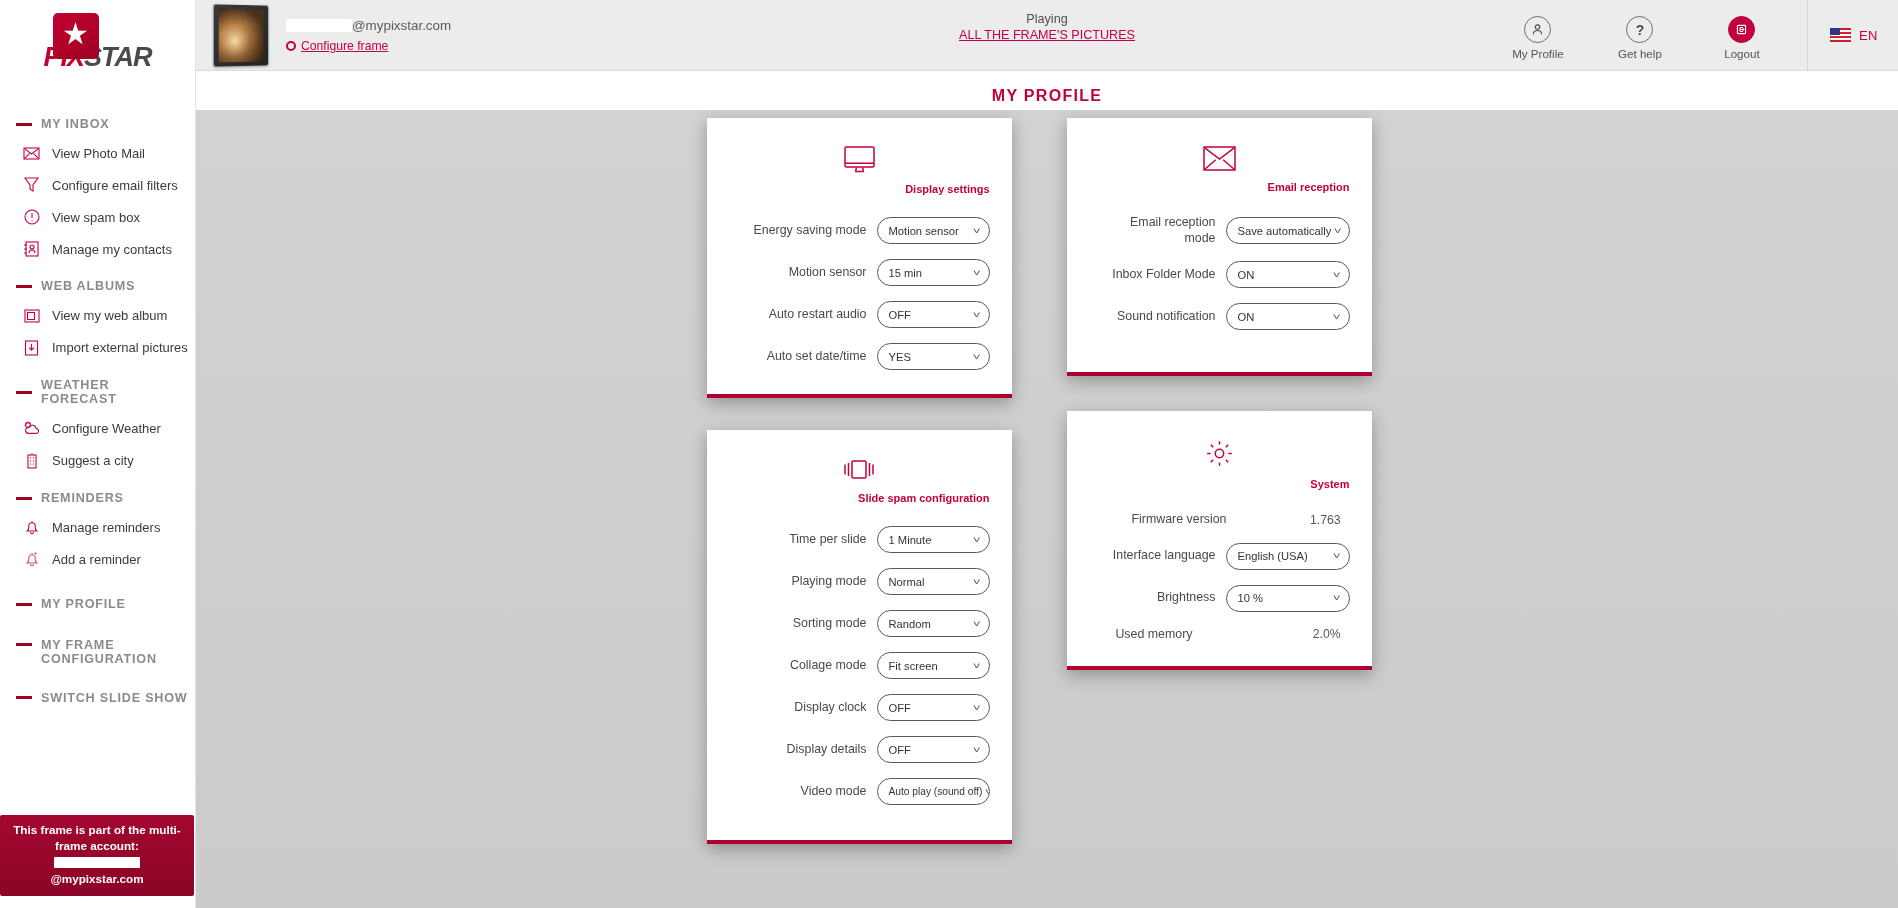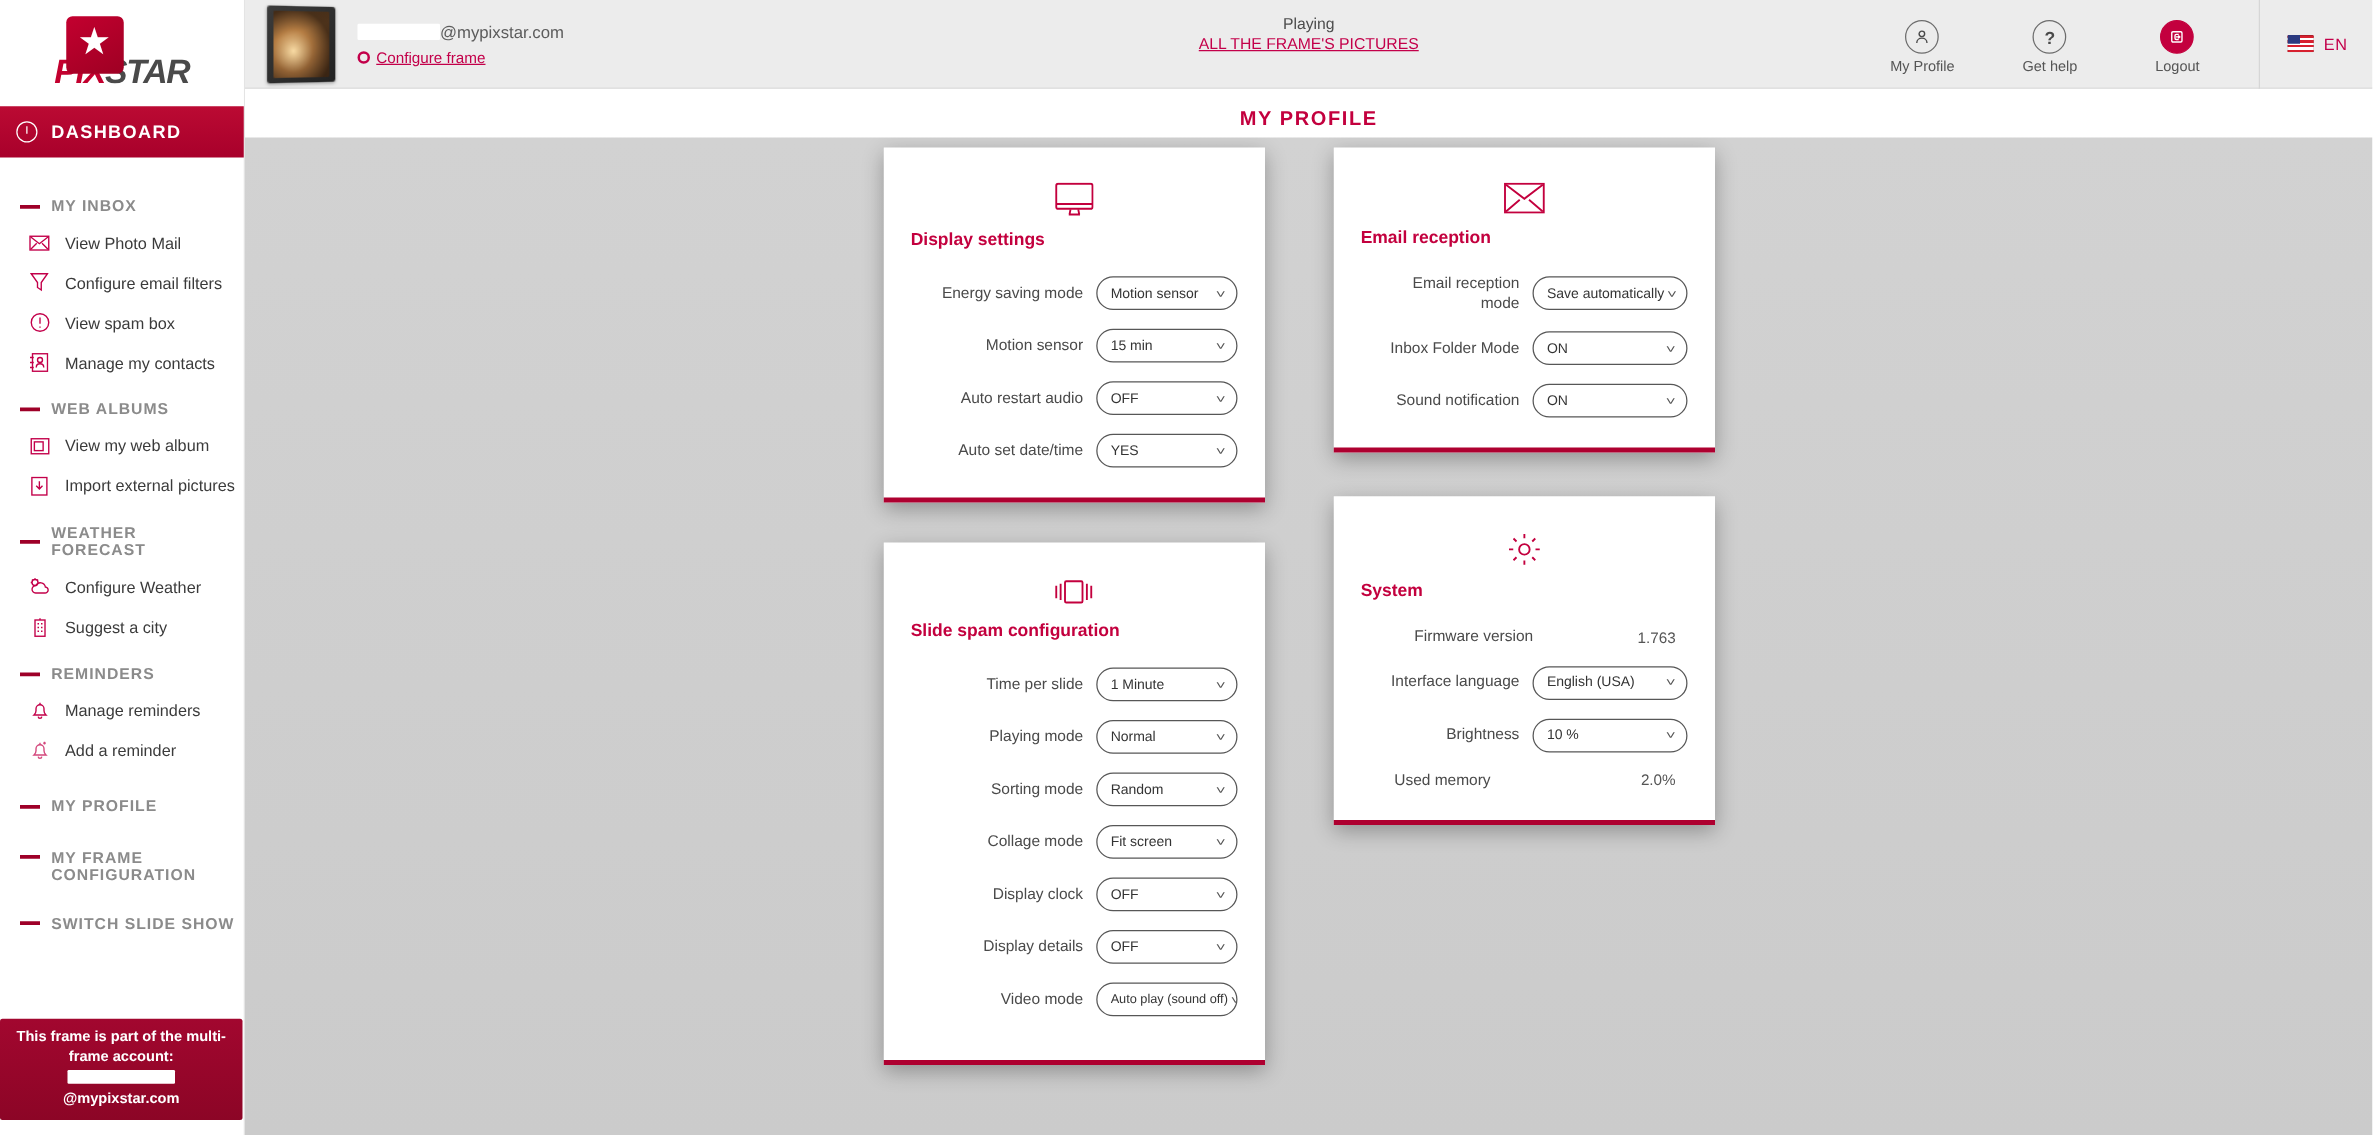--- a/index.html
+++ b/index.html
@@ -209,22 +209,22 @@
     background: #fff;
     border-bottom: 4px solid #ae0030;
     box-shadow: 0 5px 16px rgba(0,0,0,.30);
     padding: 22px 22px 20px 22px;
   }
   .card-icon {
     display: flex; justify-content: center; color: #c3003e;
     margin-bottom: 10px; margin-top: 6px;
   }
   .card-title {
-    text-align: left; color: #c3003e;
-    font-size: 14px; font-weight: bold; margin-bottom: 22px;
+    text-align: right; color: #c3003e;
+    font-size: 11px; font-weight: bold; margin-bottom: 22px;
   }
   .row {
     display: flex; align-items: center; justify-content: flex-end;
     margin-bottom: 15px; gap: 10px;
   }
   .row-label {
     font-size: 12.4px; color: #4a4a4a; text-align: right;
     flex: 1 1 auto; line-height: 1.25;
   }
   .select {
@@ -255,24 +255,20 @@
 
     <div class="logo-wrap">
       <div class="logo">
         <div class="logo-mark">
           <span class="logo-star">★</span>
         </div>
         <div class="logo-text"><span class="pix">PIX</span><span>STAR</span></div>
       </div>
     </div>
 
-    <div class="dashboard-bar">
-      <span class="dash-ico"></span>
-      <span>DASHBOARD</span>
-    </div>
 
     <nav class="nav">
 
       <div class="nav-group-title">
         <span class="dash"></span>
         <span class="lbl">MY INBOX</span>
       </div>
       <div class="nav-item">
         <span class="nav-ico">
           <svg width="17" height="13" viewBox="0 0 17 13" fill="none" stroke="currentColor" stroke-width="1.1">
@@ -595,21 +591,21 @@
                 <span class="chev">˅</span>
               </div>
             </div>
             <div class="row">
               <div class="row-label">Inbox Folder Mode</div>
               <div class="select" style="flex:0 0 124px;width:124px;">
                 <span>ON</span>
                 <span class="chev">˅</span>
               </div>
             </div>
-            <div class="row" style="margin-bottom:4px;">
+            <div class="row" style="margin-bottom:22px;">
               <div class="row-label">Sound notification</div>
               <div class="select" style="flex:0 0 124px;width:124px;">
                 <span>ON</span>
                 <span class="chev">˅</span>
               </div>
             </div>
           </section>
 
           <section class="card" style="margin-top:3px;">
             <div class="card-icon">

